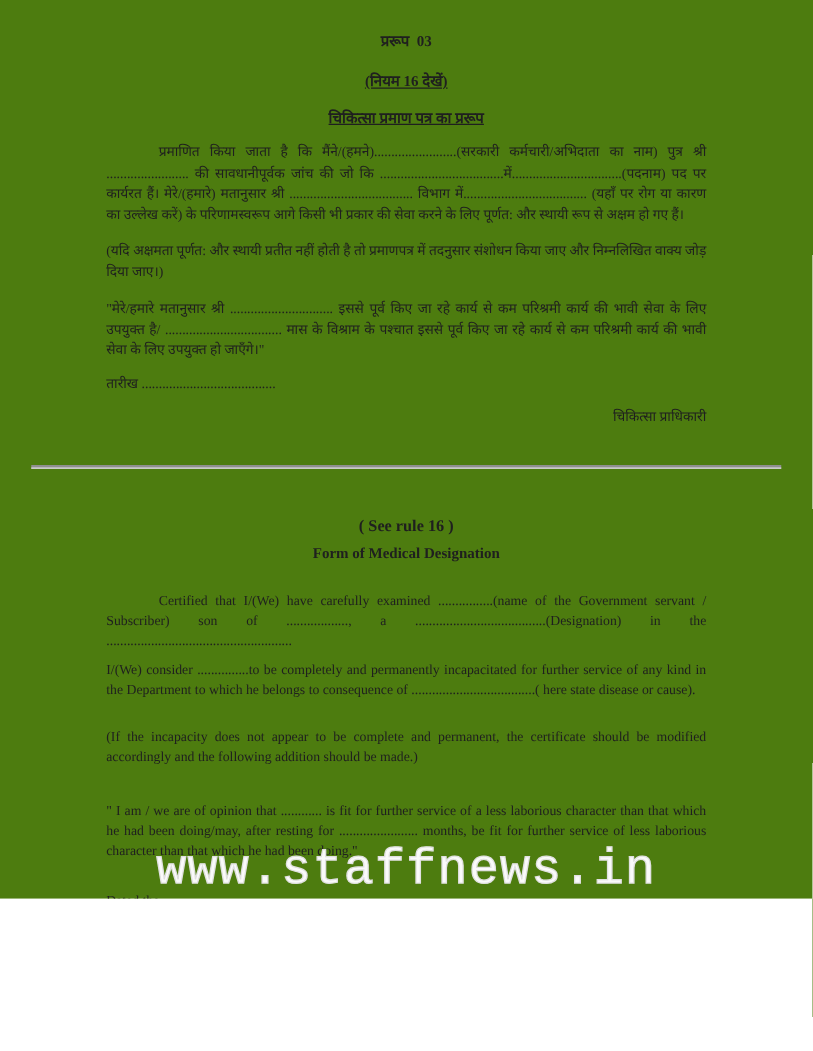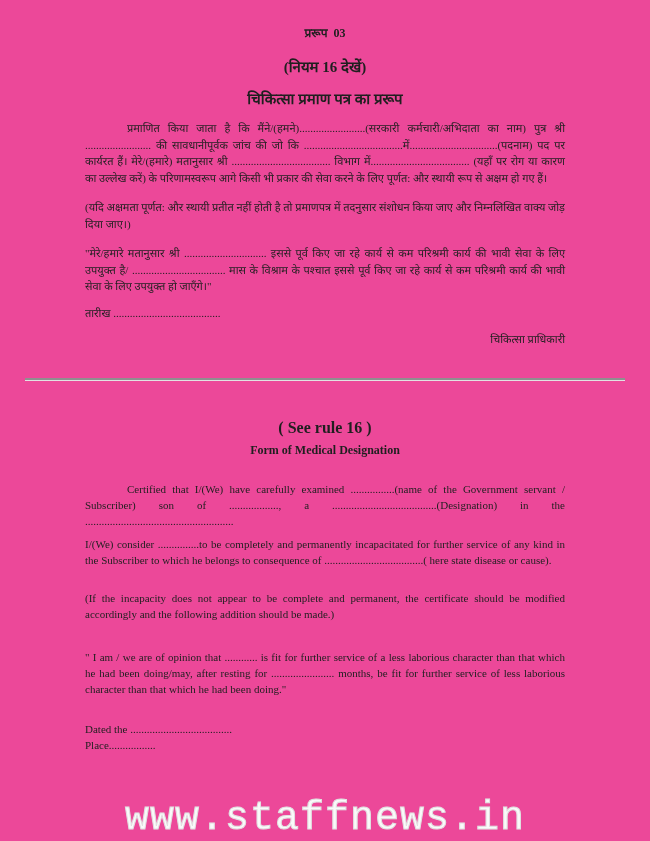--- a/index.html
+++ b/index.html
@@ -1,36 +1,36 @@
 <!DOCTYPE html>
 <html><head>
 <meta charset="utf-8">
 <style>
   html, body { margin: 0; padding: 0; background: #ffffff; }
   .page {
     position: relative;
     width: 650px;
-    height: 841px;
-    background: #ec4899;
+    height: 719px;
+    background: #4d7c0f;
     overflow: hidden;
     font-family: "Liberation Serif", "DejaVu Sans", serif;
     color: #1f1f1f;
     box-sizing: border-box;
   }
   .content {
     padding: 0 85px;
     box-sizing: border-box;
   }
   .h-center {
     text-align: center;
     font-weight: bold;
     white-space: pre-wrap;
   }
   .fs12 { font-size: 12px; }
-  .fs11 { font-size: 15px; }
+  .fs11 { font-size: 12px; text-decoration: underline; }
   .para {
     font-size: 11px;
     line-height: 1.45;
     text-align: justify;
     margin: 0;
   }
   .hindi .para { line-height: 1.5; }
   .indent { text-indent: 42px; }
   .blank-line {
     font-size: 11px;
@@ -54,21 +54,21 @@
   
   .divider {
     height: 2px;
     background: #8f8f8f;
     border-bottom: 1px solid #e2e2e2;
     margin: 32px 25px 0 25px;
   }
   
   .english { padding-top: 38px; }
   .eng-form-number { margin-bottom: 6px; }
-  .eng-rule-ref { margin-bottom: 6px; font-size: 16px; }
+  .eng-rule-ref { margin-bottom: 6px; font-size: 13px; }
   .eng-title { margin-bottom: 24px; }
   .eng-para-certified { margin-bottom: 7px; }
   .eng-para-consider { margin-bottom: 22px; }
   .eng-para-note { margin-bottom: 28px; }
   .eng-para-opinion { margin-bottom: 24px; }
   .eng-place { margin-top: 0; }
   .eng-date { margin-top: 6px; }
   
   .watermark {
     position: absolute;
@@ -100,21 +100,21 @@
     <div class="blank-line hindi-date">तारीख .......................................</div>
     <div class="signoff hindi-signoff">चिकित्सा प्राधिकारी</div>
   </div>
 
   <div class="divider"></div>
 
   <div class="content english">
     <div class="h-center eng-rule-ref">( See rule 16 )</div>
     <div class="h-center fs12 eng-title">Form of Medical Designation</div>
     <p class="para indent eng-para-certified">Certified that I/(We) have carefully examined ................(name of the Government servant / Subscriber) son of .................., a ......................................(Designation) in the ......................................................</p>
-    <p class="para eng-para-consider">I/(We) consider ...............to be completely and permanently incapacitated for further service of any kind in the Subscriber to which he belongs to consequence of ....................................( here state disease or cause).</p>
+    <p class="para eng-para-consider">I/(We) consider ...............to be completely and permanently incapacitated for further service of any kind in the Department to which he belongs to consequence of ....................................( here state disease or cause).</p>
     <p class="para eng-para-note">(If the incapacity does not appear to be complete and permanent, the certificate should be modified accordingly and the following addition should be made.)</p>
     <p class="para eng-para-opinion">" I am / we are of opinion that ............ is fit for further service of a less laborious character than that which he had been doing/may, after resting for ....................... months, be fit for further service of less laborious character than that which he had been doing."</p>
     <div class="blank-line eng-date">Dated the .....................................</div>
     <div class="blank-line eng-place">Place.................</div>
 
   </div>
 
   <div class="watermark">www.staffnews.in</div>
 
 </div>

